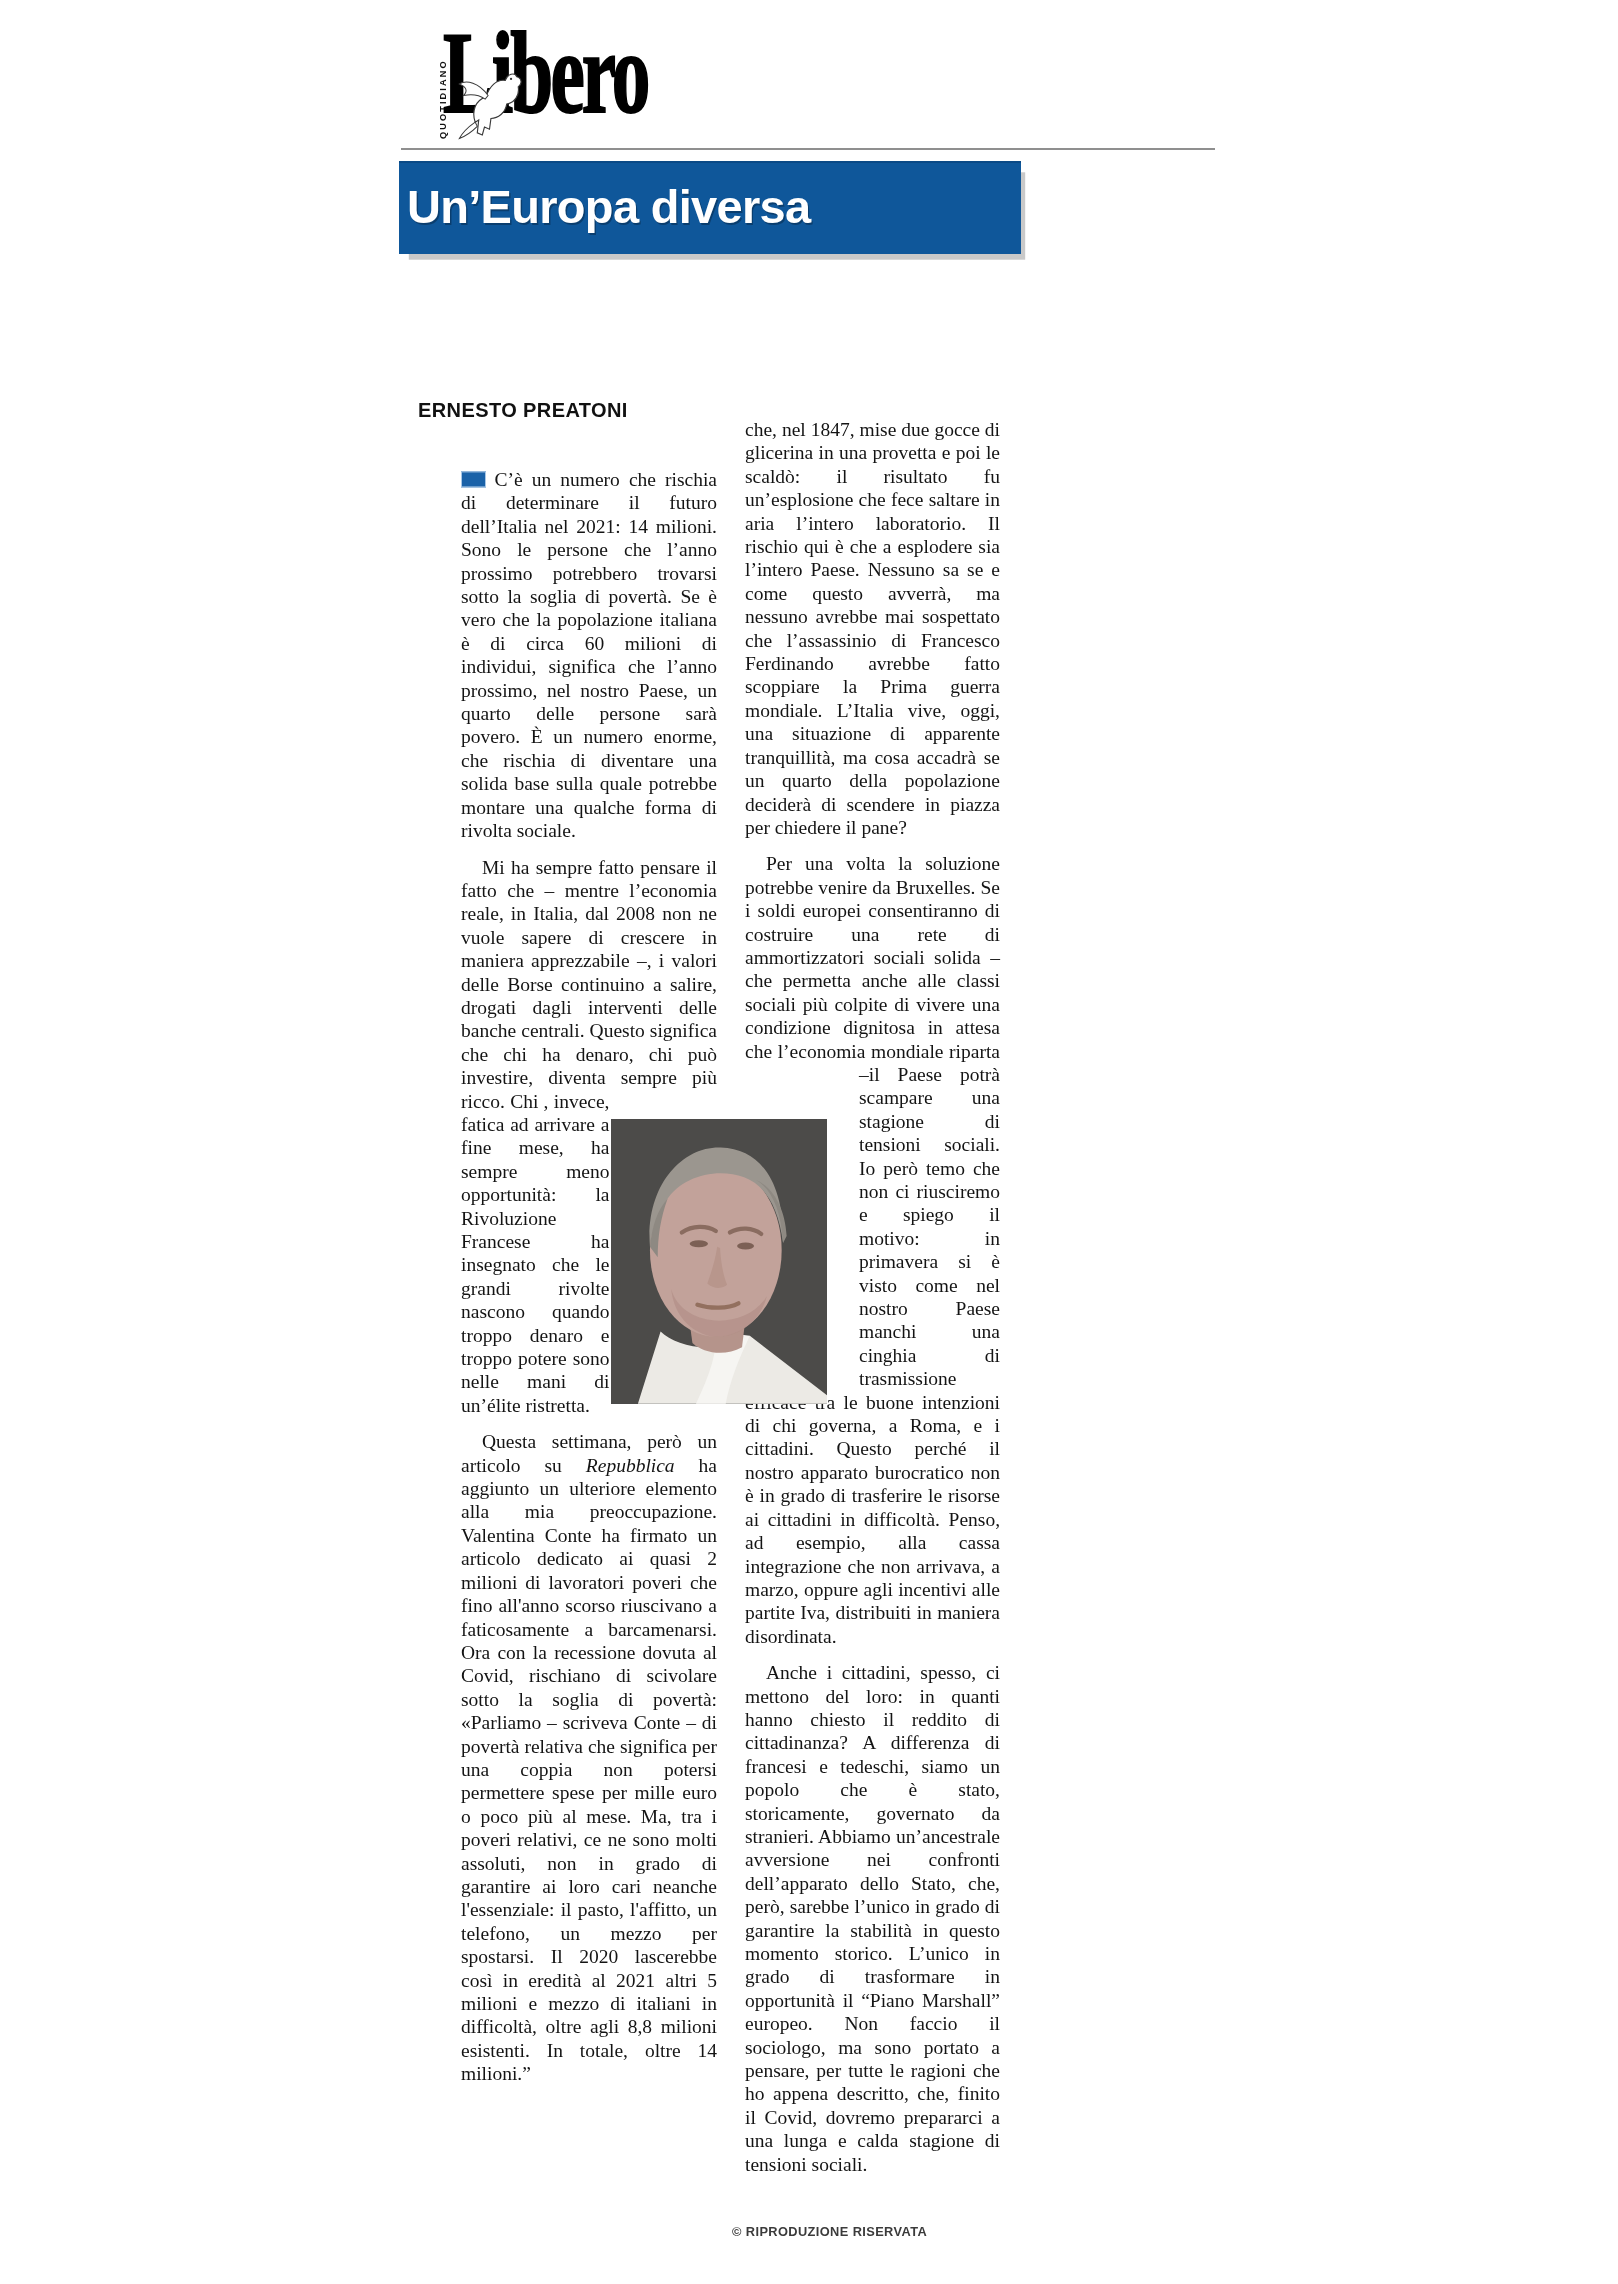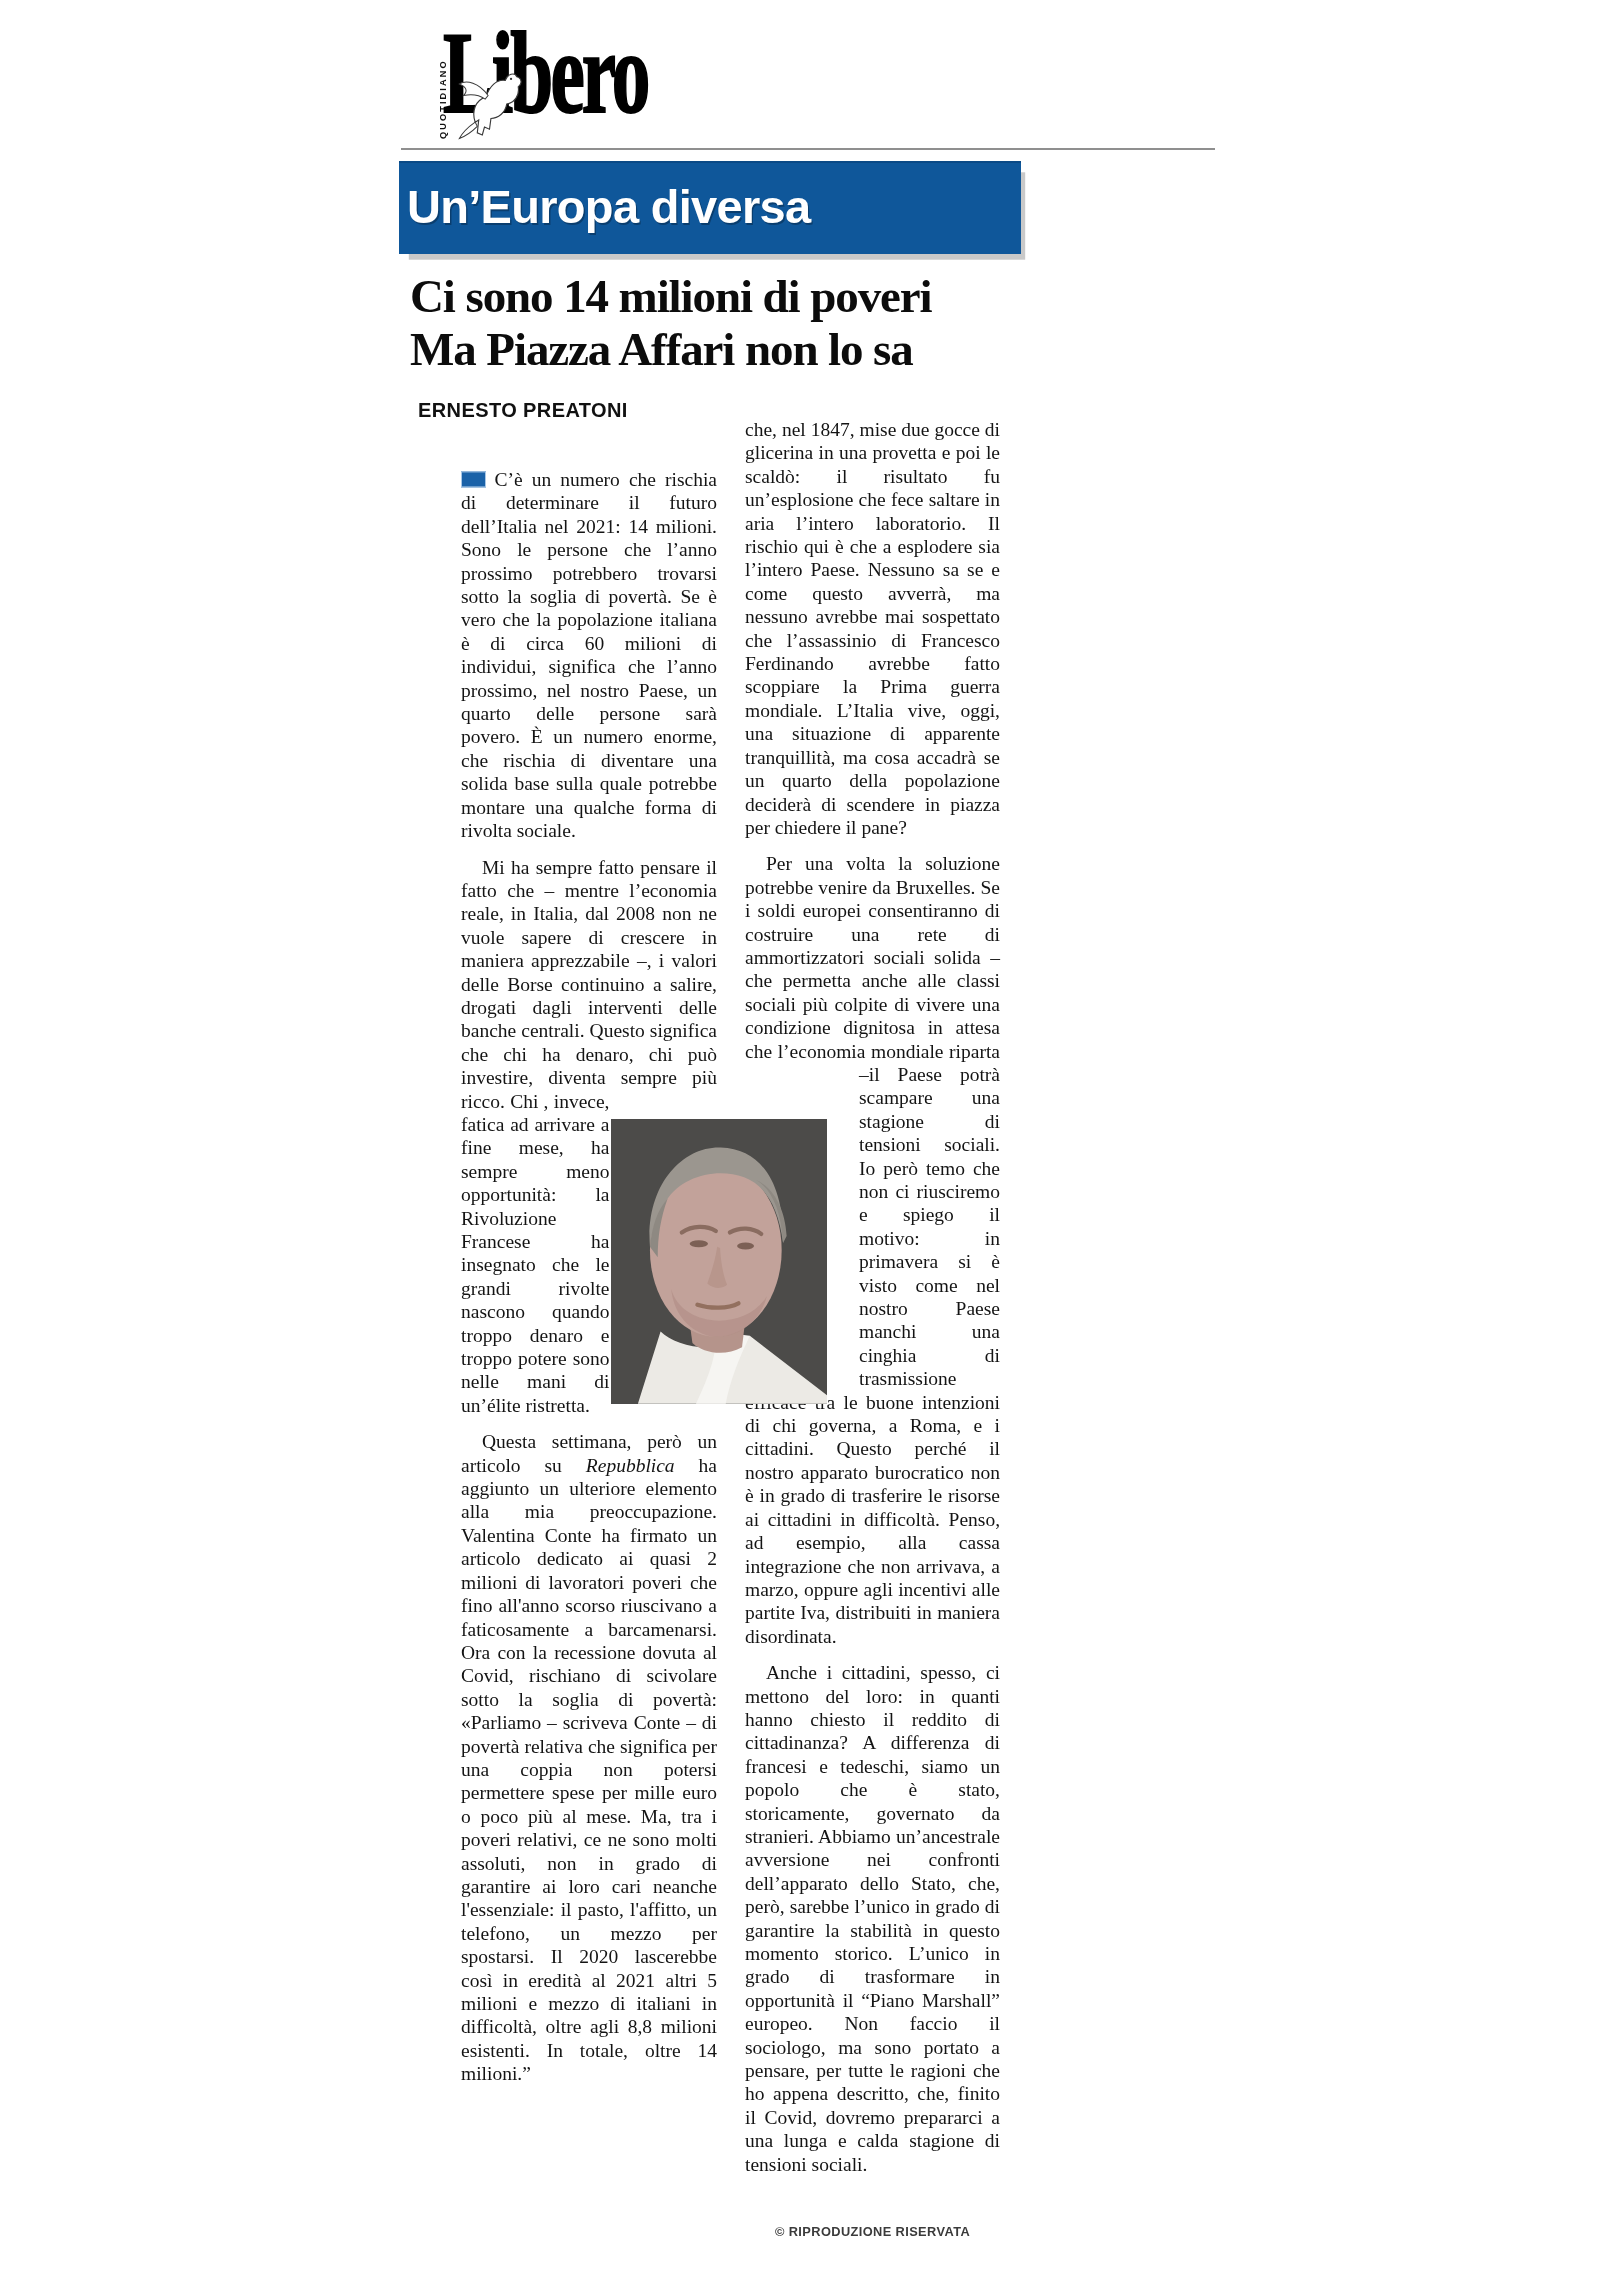--- a/index.html
+++ b/index.html
@@ -86,21 +86,21 @@
   
   .photo{
     position:absolute;left:611px;top:1119px;width:216px;height:285px;margin:0;
     background:#4c4b49;
   }
   .photo svg{display:block;width:100%;height:100%;}
 
   
   .copyright{
     position:absolute;left:732px;top:2224px;width:281px;
-    text-align:center;
+    text-align:left;
     font-family:"Liberation Sans", sans-serif;
     font-weight:bold;font-size:12.8px;letter-spacing:0.4px;color:#3b3b3b;
   }
 </style>
 </head>
 <body>
 
 <div id="page">
 
   <div class="logo-wrap">
@@ -113,24 +113,20 @@
       <circle cx="80" cy="25" r="1.6" fill="#333"></circle>
     </svg>
   </div>
 
   <div class="top-rule"></div>
 
   <div class="kicker">
     <span>Un’Europa diversa</span>
   </div>
 
-  <h1 class="headline">
-    <span class="hl-line">Ci sono 14 milioni di poveri</span>
-    <span class="hl-line">Ma Piazza Affari non lo sa</span>
-  </h1>
 
   <div class="byline">ERNESTO PREATONI</div>
 
   <section class="col col1">
       <p class="body-p"><span class="lead-bullet"></span><span>C’è un numero che rischia di determinare il futuro dell’Italia nel 2021: 14 milioni. Sono le persone che l’anno prossimo potrebbero trovarsi sotto la soglia di povertà. Se è vero che la popolazione italiana è di circa 60 milioni di individui, significa che l’anno prossimo, nel nostro Paese, un quarto delle persone sarà povero. È un numero enorme, che rischia di diventare una solida base sulla quale potrebbe montare una qualche forma di rivolta sociale.</span></p>
       <p class="body-p ind"><span>Mi ha sempre fatto pensare il fatto che – mentre l’economia reale, in Italia, dal 2008 non ne vuole sapere di crescere in maniera apprezzabile –, i valori delle Borse continuino a salire, drogati dagli interventi delle banche centrali. Questo significa che chi ha denaro, chi può investire, diventa sempre più ricco. </span><span class="sp sp-right"></span><span>Chi , invece, fatica ad arrivare a fine mese, ha sempre meno opportunità: la Rivoluzione Francese ha insegnato che le grandi rivolte nascono quando troppo denaro e troppo potere sono nelle mani di un’élite ristretta.</span></p>
       <p class="body-p ind"><span>Questa settimana, però un articolo su </span><em>Repubblica</em><span> ha aggiunto un ulteriore elemento alla mia preoccupazione. Valentina Conte ha firmato un articolo dedicato ai quasi 2 milioni di lavoratori poveri che fino all'anno scorso riuscivano a faticosamente a barcamenarsi. Ora con la recessione dovuta al Covid, rischiano di scivolare sotto la soglia di povertà: «Parliamo – scriveva Conte – di povertà relativa che significa per una coppia non potersi permettere spese per mille euro o poco più al mese. Ma, tra i poveri relativi, ce ne sono molti assoluti, non in grado di garantire ai loro cari neanche l'essenziale: il pasto, l'affitto, un telefono, un mezzo per spostarsi. Il 2020 lascerebbe così in eredità al 2021 altri 5 milioni e mezzo di italiani in difficoltà, oltre agli 8,8 milioni esistenti. In totale, oltre 14 milioni.”</span></p>
     </section>
   <section class="col col2">
       <p class="body-p"><span>che, nel 1847, mise due gocce di glicerina in una provetta e poi le scaldò: il risultato fu un’esplosione che fece saltare in aria l’intero laboratorio. Il rischio qui è che a esplodere sia l’intero Paese. Nessuno sa se e come questo avverrà, ma nessuno avrebbe mai sospettato che l’assassinio di Francesco Ferdinando avrebbe fatto scoppiare la Prima guerra mondiale. L’Italia vive, oggi, una situazione di apparente tranquillità, ma cosa accadrà se un quarto della popolazione deciderà di scendere in piazza per chiedere il pane?</span></p>

